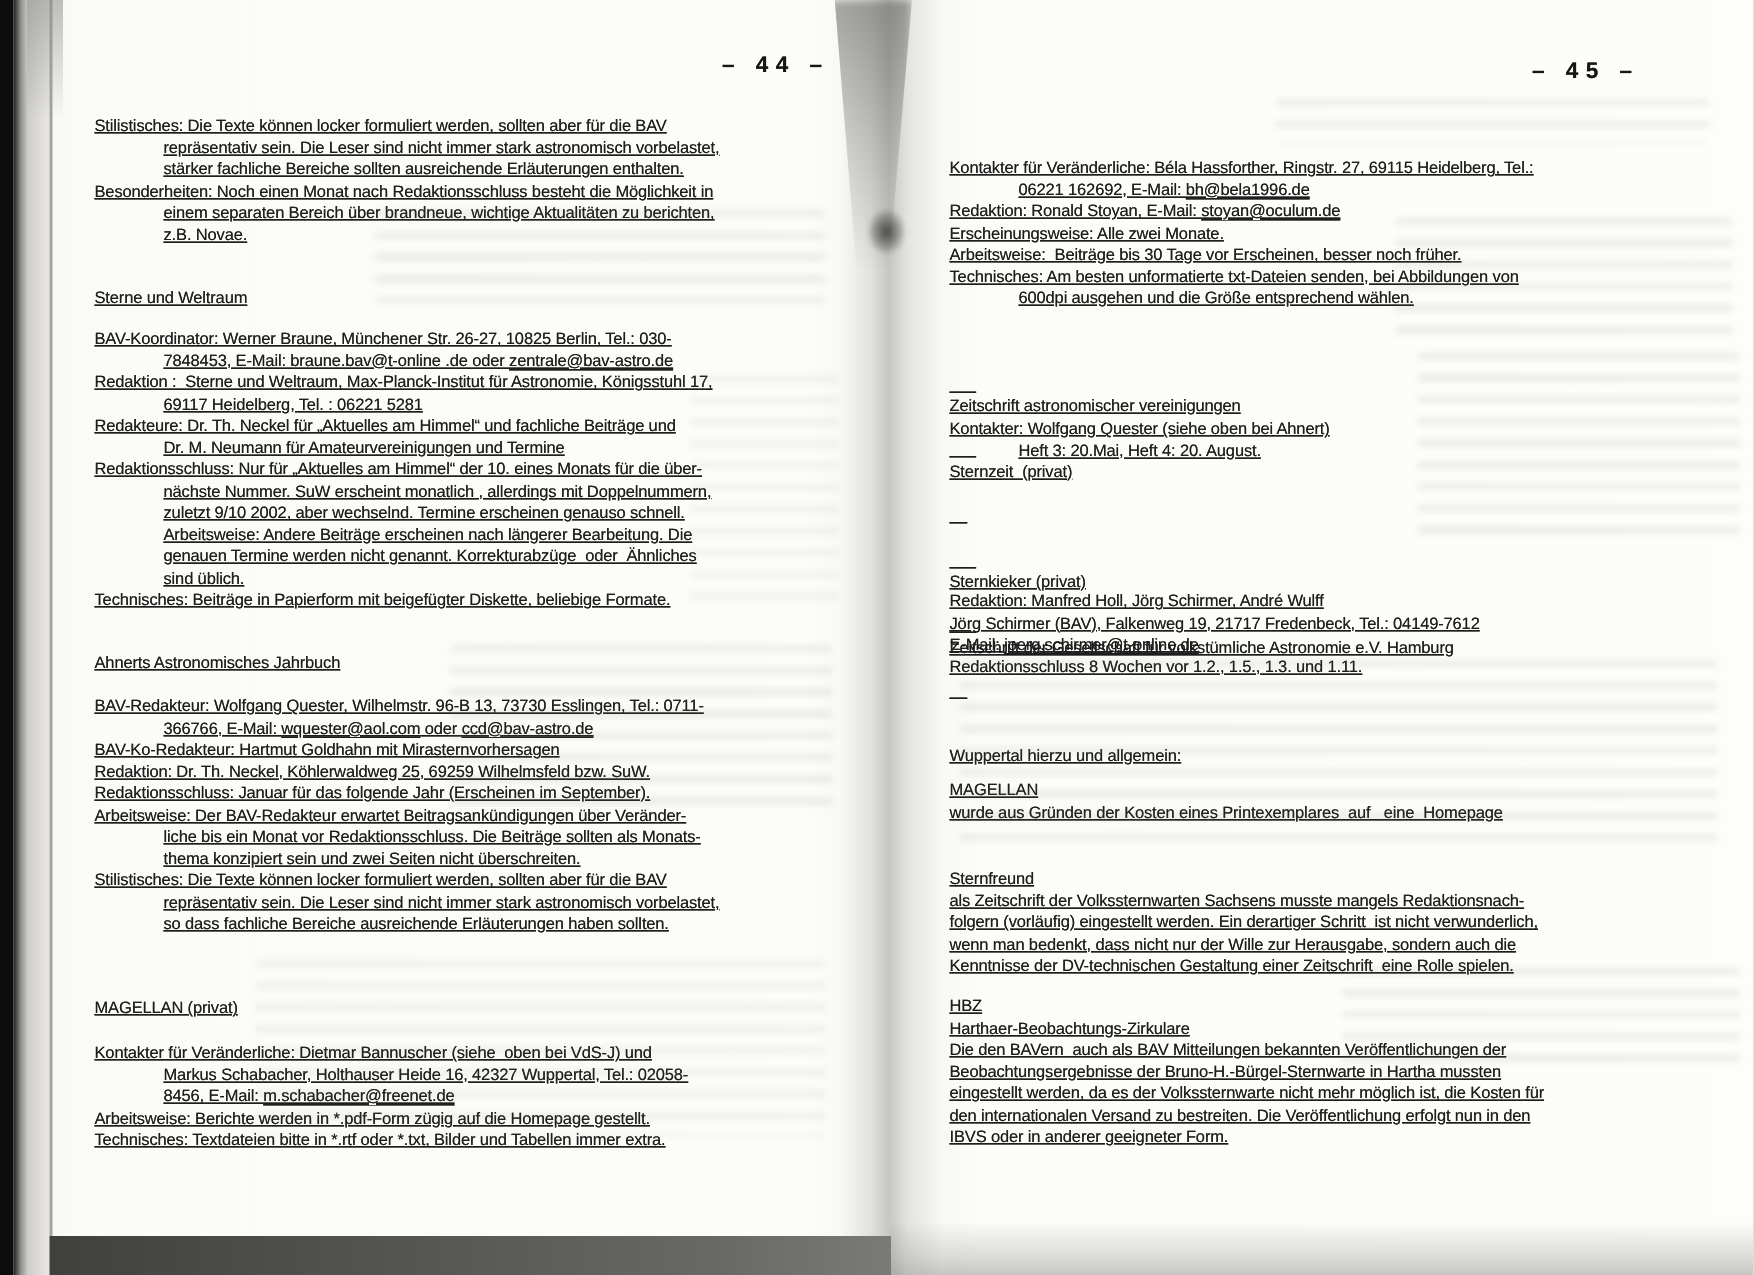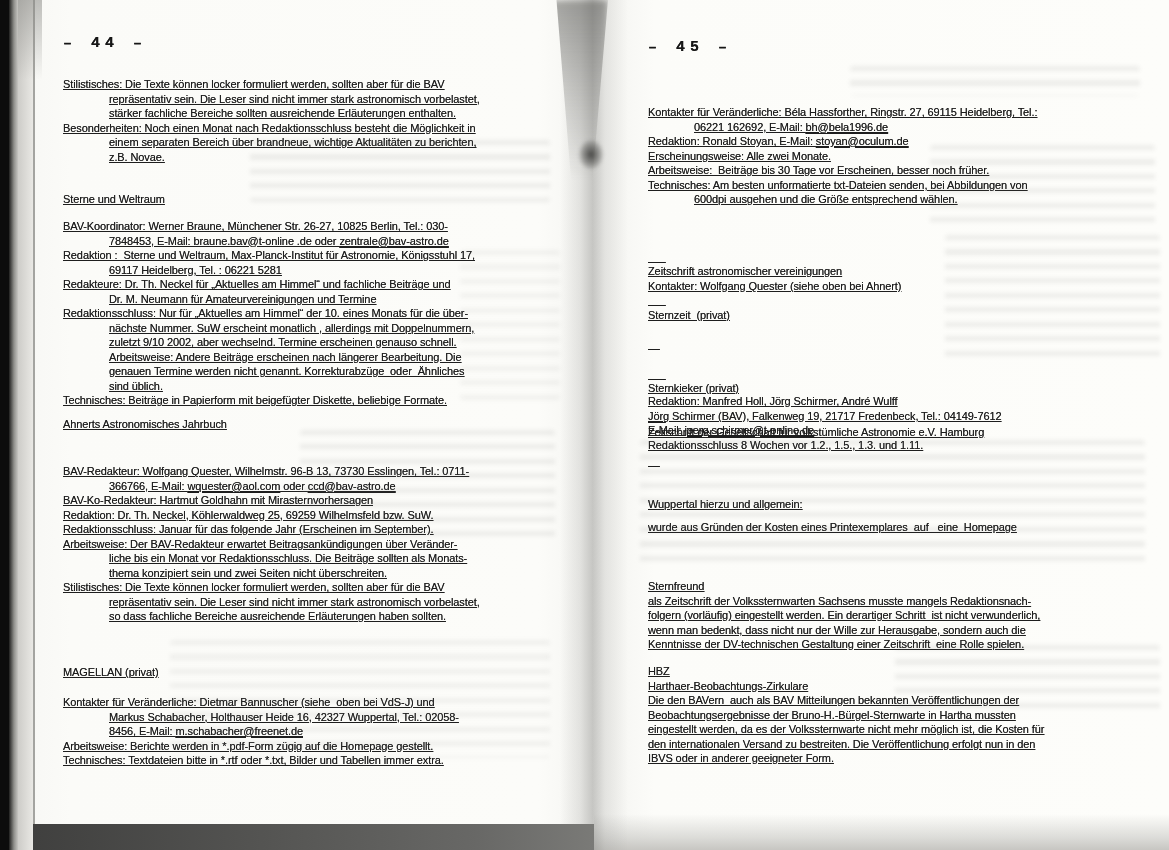--- a/index.html
+++ b/index.html
@@ -3,26 +3,26 @@
 <meta charset="utf-8">
 <style>
   html,body { margin:0; padding:0; background:#d8d8d4; }
   #scan {
     position:relative; width:1169px; height:850px; overflow:hidden;
     background:linear-gradient(90deg,#f6f6f3 0%,#fbfbf8 6%,#fcfcf9 46%,#f3f3f0 51%,#fcfcf9 56%,#fdfdfa 100%);
     font-family:"Liberation Sans",sans-serif; color:#1e1e1e;
   }
   .page { position:absolute; top:0; height:850px; }
   .page-left  { left:63px;  width:506px; }
-  .page-right { left:648px; width:513px; }
+  .page-right { left:633px; width:513px; }
 
   .pagenum {
-    position:absolute; font-family:Liberation Mono, monospace;
+    position:absolute; font-family:Liberation Sans, sans-serif;
     font-weight:bold; font-size:15px; letter-spacing:5px; color:#161616;
-    text-align:left; text-shadow:0 0 .4px rgba(20,20,20,.85);
+    text-align:right; text-shadow:0 0 .4px rgba(20,20,20,.85);
   }
   .tblock {
     position:absolute; left:0; width:100%;
     font-size:11px; line-height:14.5px; letter-spacing:-0.1px;
     white-space:pre; text-shadow:0 0 .35px rgba(25,25,25,.8);text-decoration:underline;
   }
   .line { white-space:pre; }
   .ind  { padding-left:46px; }
   u { text-decoration-thickness:1px; text-underline-offset:2px; }
 
@@ -78,38 +78,38 @@
   <div class="ghost" style="left:930px;top:145px;width:225px;height:85px"></div>
   <div class="ghost" style="left:945px;top:235px;width:215px;height:125px"></div>
   <div class="ghost" style="left:640px;top:440px;width:505px;height:125px"></div>
   <div class="ghost" style="left:895px;top:645px;width:265px;height:70px"></div>
 
   <div class="page page-left">
     <div class="pagenum" style="top:35px;left:0;width:490px">– 44 –</div>
     <div class="tblock" style="top:77px"><div class="line">Stilistisches: Die Texte können locker formuliert werden, sollten aber für die BAV</div><div class="line ind">repräsentativ sein. Die Leser sind nicht immer stark astronomisch vorbelastet,</div><div class="line ind">stärker fachliche Bereiche sollten ausreichende Erläuterungen enthalten.</div><div class="line">Besonderheiten: Noch einen Monat nach Redaktionsschluss besteht die Möglichkeit in</div><div class="line ind">einem separaten Bereich über brandneue, wichtige Aktualitäten zu berichten,</div><div class="line ind">z.B. Novae.</div></div>
     <div class="tblock" style="top:192px">Sterne und Weltraum</div>
     <div class="tblock" style="top:219px"><div class="line">BAV-Koordinator: Werner Braune, Münchener Str. 26-27, 10825 Berlin, Tel.: 030-</div><div class="line ind">7848453, E-Mail: braune.bav@t-online .de oder <u>zentrale@bav-astro.de</u></div><div class="line">Redaktion :  Sterne und Weltraum, Max-Planck-Institut für Astronomie, Königsstuhl 17,</div><div class="line ind">69117 Heidelberg, Tel. : 06221 5281</div><div class="line">Redakteure: Dr. Th. Neckel für „Aktuelles am Himmel“ und fachliche Beiträge und</div><div class="line ind">Dr. M. Neumann für Amateurvereinigungen und Termine</div><div class="line">Redaktionsschluss: Nur für „Aktuelles am Himmel“ der 10. eines Monats für die über-</div><div class="line ind">nächste Nummer. SuW erscheint monatlich , allerdings mit Doppelnummern,</div><div class="line ind">zuletzt 9/10 2002, aber wechselnd. Termine erscheinen genauso schnell.</div><div class="line ind">Arbeitsweise: Andere Beiträge erscheinen nach längerer Bearbeitung. Die</div><div class="line ind">genauen Termine werden nicht genannt. Korrekturabzüge  oder  Ähnliches</div><div class="line ind">sind üblich.</div><div class="line">Technisches: Beiträge in Papierform mit beigefügter Diskette, beliebige Formate.</div></div>
-    <div class="tblock" style="top:417px">Ahnerts Astronomisches Jahrbuch</div>
+    <div class="tblock" style="top:435px">Ahnerts Astronomisches Jahrbuch</div>
     <div class="tblock" style="top:464px"><div class="line">BAV-Redakteur: Wolfgang Quester, Wilhelmstr. 96-B 13, 73730 Esslingen, Tel.: 0711-</div><div class="line ind">366766, E-Mail: <u>wquester@aol.com</u> oder <u>ccd@bav-astro.de</u></div><div class="line">BAV-Ko-Redakteur: Hartmut Goldhahn mit Mirasternvorhersagen</div><div class="line">Redaktion: Dr. Th. Neckel, Köhlerwaldweg 25, 69259 Wilhelmsfeld bzw. SuW.</div><div class="line">Redaktionsschluss: Januar für das folgende Jahr (Erscheinen im September).</div><div class="line">Arbeitsweise: Der BAV-Redakteur erwartet Beitragsankündigungen über Veränder-</div><div class="line ind">liche bis ein Monat vor Redaktionsschluss. Die Beiträge sollten als Monats-</div><div class="line ind">thema konzipiert sein und zwei Seiten nicht überschreiten.</div><div class="line">Stilistisches: Die Texte können locker formuliert werden, sollten aber für die BAV</div><div class="line ind">repräsentativ sein. Die Leser sind nicht immer stark astronomisch vorbelastet,</div><div class="line ind">so dass fachliche Bereiche ausreichende Erläuterungen haben sollten.</div></div>
     <div class="tblock" style="top:665px">MAGELLAN (privat)</div>
     <div class="tblock" style="top:695px"><div class="line">Kontakter für Veränderliche: Dietmar Bannuscher (siehe  oben bei VdS-J) und</div><div class="line ind">Markus Schabacher, Holthauser Heide 16, 42327 Wuppertal, Tel.: 02058-</div><div class="line ind">8456, E-Mail: <u>m.schabacher@freenet.de</u></div><div class="line">Arbeitsweise: Berichte werden in *.pdf-Form zügig auf die Homepage gestellt.</div><div class="line">Technisches: Textdateien bitte in *.rtf oder *.txt, Bilder und Tabellen immer extra.</div></div>
   </div>
 
   <div class="page page-right">
     <div class="pagenum" style="top:39px;left:0;width:460px">– 45 –</div>
     <div class="tblock" style="top:105px"><div class="line">Kontakter für Veränderliche: Béla Hassforther, Ringstr. 27, 69115 Heidelberg, Tel.:</div><div class="line ind">06221 162692, E-Mail: <u>bh@bela1996.de</u></div><div class="line">Redaktion: Ronald Stoyan, E-Mail: <u>stoyan@oculum.de</u></div><div class="line">Erscheinungsweise: Alle zwei Monate.</div><div class="line">Arbeitsweise:  Beiträge bis 30 Tage vor Erscheinen, besser noch früher.</div><div class="line">Technisches: Am besten unformatierte txt-Dateien senden, bei Abbildungen von</div><div class="line ind">600dpi ausgehen und die Größe entsprechend wählen.</div></div>
     <div class="tblock" style="top:235px">
       <div class="line">Zeitschrift astronomischer vereinigungen</div>
       <div class="line">Sternzeit  (privat)</div>
     </div>
-    <div class="tblock" style="top:279px"><div class="line">Kontakter: Wolfgang Quester (siehe oben bei Ahnert)</div></div>
+    <div class="tblock" style="top:279px"><div class="line">Kontakter: Wolfgang Quester (siehe oben bei Ahnert)</div><div class="line ind">Heft 3: 20.Mai, Heft 4: 20. August.</div></div>
     <div class="tblock" style="top:352px">
       <div class="line">Sternkieker (privat)</div>
       <div class="line">Zeitschrift der Gesellschaft für volkstümliche Astronomie e.V. Hamburg</div>
     </div>
     <div class="tblock" style="top:394px"><div class="line">Redaktion: Manfred Holl, Jörg Schirmer, André Wulff</div><div class="line">Jörg Schirmer (BAV), Falkenweg 19, 21717 Fredenbeck, Tel.: 04149-7612</div><div class="line">E-Mail: <u>joerg.schirmer@t-online.de</u></div><div class="line">Redaktionsschluss 8 Wochen vor 1.2., 1.5., 1.3. und 1.11.</div></div>
     <div class="tblock" style="top:497px">Wuppertal hierzu und allgemein:</div>
-    <div class="tblock" style="top:520px"><div class="line">wurde aus Gründen der Kosten eines Printexemplares  auf   eine  Homepage</div></div>
+    <div class="tblock" style="top:520px"><div class="line">MAGELLAN</div><div class="line">wurde aus Gründen der Kosten eines Printexemplares  auf   eine  Homepage</div></div>
     <div class="tblock" style="top:579px"><div class="line">Sternfreund</div><div class="line">als Zeitschrift der Volkssternwarten Sachsens musste mangels Redaktionsnach-</div><div class="line">folgern (vorläufig) eingestellt werden. Ein derartiger Schritt  ist nicht verwunderlich,</div><div class="line">wenn man bedenkt, dass nicht nur der Wille zur Herausgabe, sondern auch die</div><div class="line">Kenntnisse der DV-technischen Gestaltung einer Zeitschrift  eine Rolle spielen.</div></div>
     <div class="tblock" style="top:664px"><div class="line">HBZ</div><div class="line">Harthaer-Beobachtungs-Zirkulare</div><div class="line">Die den BAVern  auch als BAV Mitteilungen bekannten Veröffentlichungen der</div><div class="line">Beobachtungsergebnisse der Bruno-H.-Bürgel-Sternwarte in Hartha mussten</div><div class="line">eingestellt werden, da es der Volkssternwarte nicht mehr möglich ist, die Kosten für</div><div class="line">den internationalen Versand zu bestreiten. Die Veröffentlichung erfolgt nun in den</div><div class="line">IBVS oder in anderer geeigneter Form.</div></div>
   </div>
 
 </div>
 
 </body></html>

